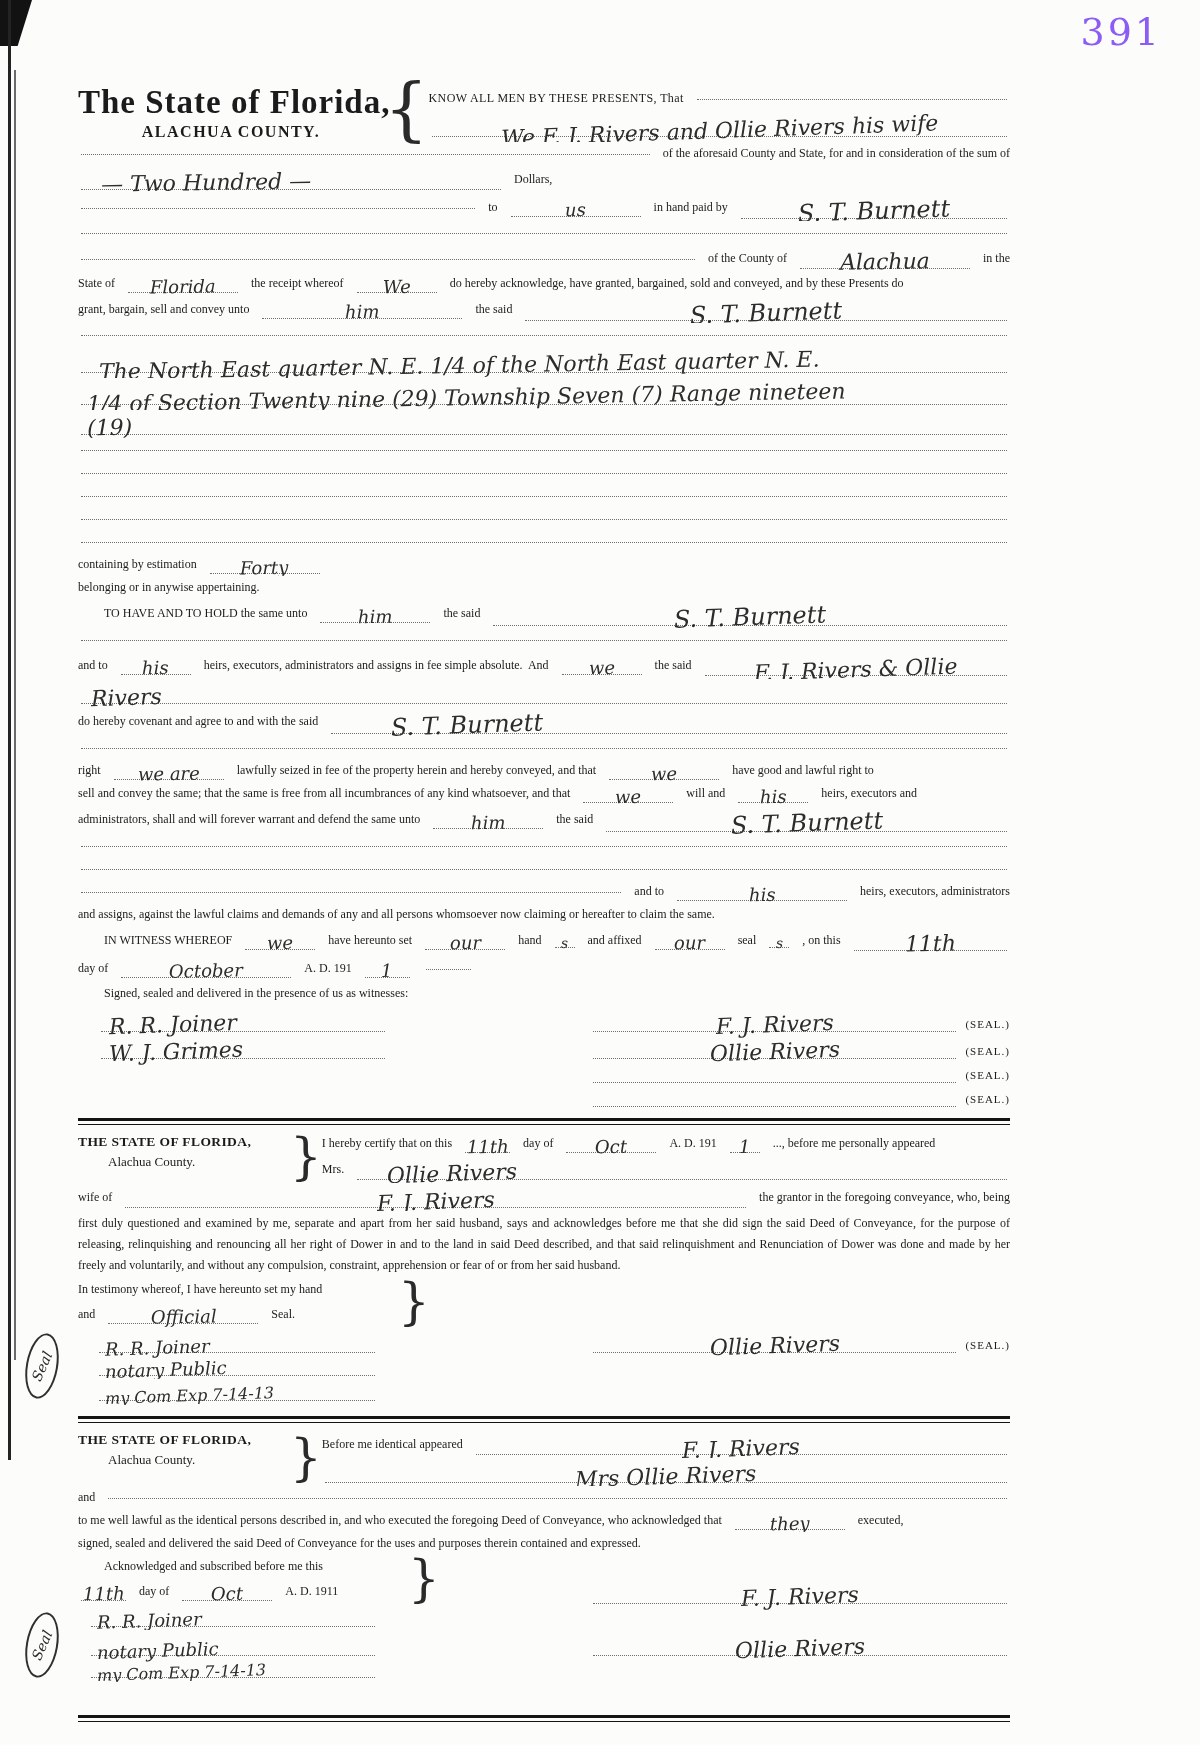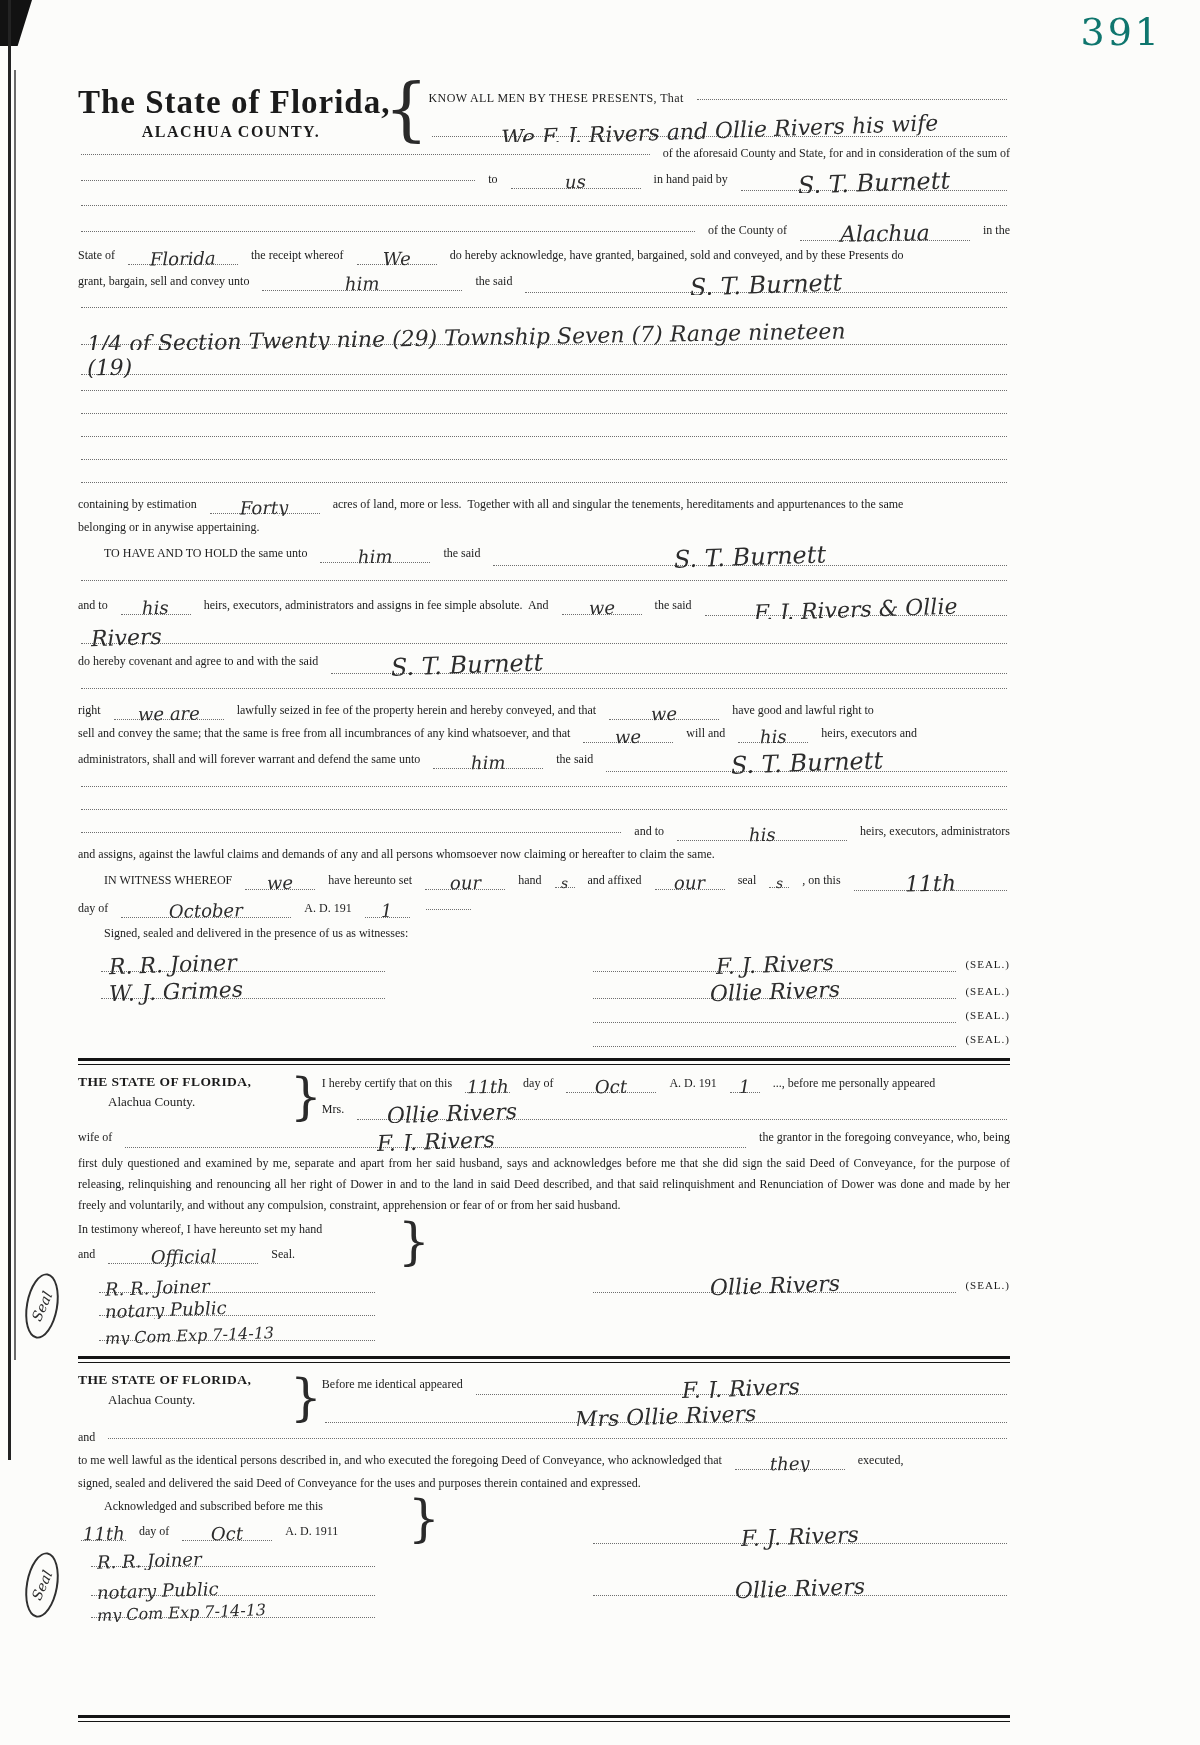--- a/index.html
+++ b/index.html
@@ -1,19 +1,19 @@
 <!DOCTYPE html>
 <html><head>
 <meta charset="utf-8">
 <style>
 *{margin:0;padding:0;box-sizing:border-box}
 body{background:#cfcfcc;font-family:"Liberation Serif",serif}
 .page{position:relative;width:1200px;height:1745px;margin:0 auto;background:#fcfcfa;color:#1b1b1b;overflow:hidden}
 .content{position:absolute;left:78px;top:0;width:932px;height:1745px;display:flex;flex-direction:column}
-.pagenum{position:absolute;top:10px;right:38px;font-family:"DejaVu Serif",serif;font-size:38px;letter-spacing:3px;color:#0f766e}
+.pagenum{position:absolute;top:10px;right:38px;font-family:"DejaVu Serif",serif;font-size:38px;letter-spacing:3px;color:#8b5cf6}
 .corner{position:absolute;top:0;left:0;width:32px;height:46px;background:#121212;clip-path:polygon(0 0,100% 0,55% 100%,0 100%)}
 .edge1{position:absolute;left:8px;top:0;width:3px;height:1460px;background:#232323}
 .edge2{position:absolute;left:14px;top:70px;width:2px;height:1290px;background:#6b6b6b}
 .fl{display:flex;align-items:center;font-size:12px;line-height:1.3;min-height:21px;margin-top:2px;overflow:hidden;gap:10px}
 .pt{white-space:pre;flex:0 0 auto;padding-bottom:1px}
 .fill{flex:1 1 30px;min-width:12px;border-bottom:1.5px dotted #6e6e6e;display:flex;align-items:flex-end;justify-content:center;margin:0 3px;padding:0 2px}
 .fill.tl{justify-content:flex-start}
 .sp{flex:1 1 20px}
 .hw{font-family:"DejaVu Serif",serif;font-style:italic;font-size:18px;line-height:.9;color:#2c2c2c;white-space:pre;transform:translateY(3px) rotate(-1deg)}
 .hw.lg{font-size:22px}
@@ -76,20 +76,27 @@
         </div>
       </div>
     </div>
 
     <div>
       <div class="fl">
         <span class="fill"></span>
         <span class="pt">of the aforesaid County and State, for and in consideration of the sum of</span>
       </div>
       <div class="fl" style="min-height:26px">
+        <span class="fill tl" style="flex:0 1 420px;padding-left:20px">
+            <span class="hw lg">— Two Hundred —</span>
+          </span>
+        <span class="pt">Dollars,</span>
+        <span class="sp"></span>
+      </div>
+      <div class="fl" style="min-height:26px">
         <span class="fill g3"></span>
         <span class="pt">to</span>
         <span class="fill w130">
             <span class="hw">us</span>
           </span>
         <span class="pt">in hand paid by</span>
         <span class="fill g2">
             <span class="hw xl sig">S. T. Burnett</span>
           </span>
       </div>
@@ -125,20 +132,25 @@
             <span class="hw xl sig">S. T. Burnett</span>
           </span>
       </div>
       <div class="fl">
           <span class="fill"></span>
         </div>
     </div>
 
     <div>
       <div class="fl" style="min-height:30px">
+        <span class="fill tl" style="padding-left:18px">
+            <span class="hw lg">The North East quarter N. E. 1/4 of the North East quarter N. E.</span>
+          </span>
+      </div>
+      <div class="fl" style="min-height:30px">
         <span class="fill tl" style="padding-left:6px">
             <span class="hw lg">1/4 of Section Twenty nine (29) Township Seven (7) Range nineteen</span>
           </span>
       </div>
       <div class="fl" style="min-height:26px">
         <span class="fill tl" style="padding-left:6px">
             <span class="hw lg">(19)</span>
           </span>
       </div>
       <div class="fl">
@@ -157,21 +169,20 @@
           <span class="fill"></span>
         </div>
     </div>
 
     <div>
       <div class="fl">
         <span class="pt">containing by estimation</span>
         <span class="fill w110">
             <span class="hw">Forty</span>
           </span>
-        <span class="pt">acres of land, more or less.  Together with all and singular the tenements, hereditaments and appurtenances to the same</span>
       </div>
       <div class="fl">
         <span class="pt">belonging or in anywise appertaining.</span>
         <span class="sp"></span>
       </div>
       <div class="fl" style="min-height:27px">
         <span class="pt indent">TO HAVE AND TO HOLD the same unto</span>
         <span class="fill w110">
             <span class="hw">him</span>
           </span>

